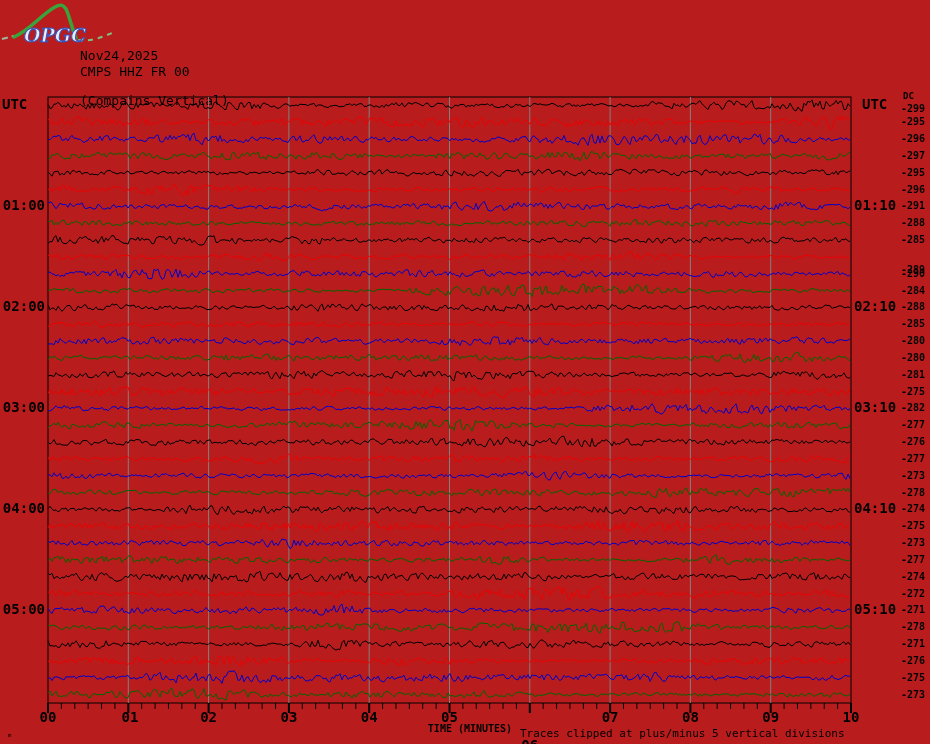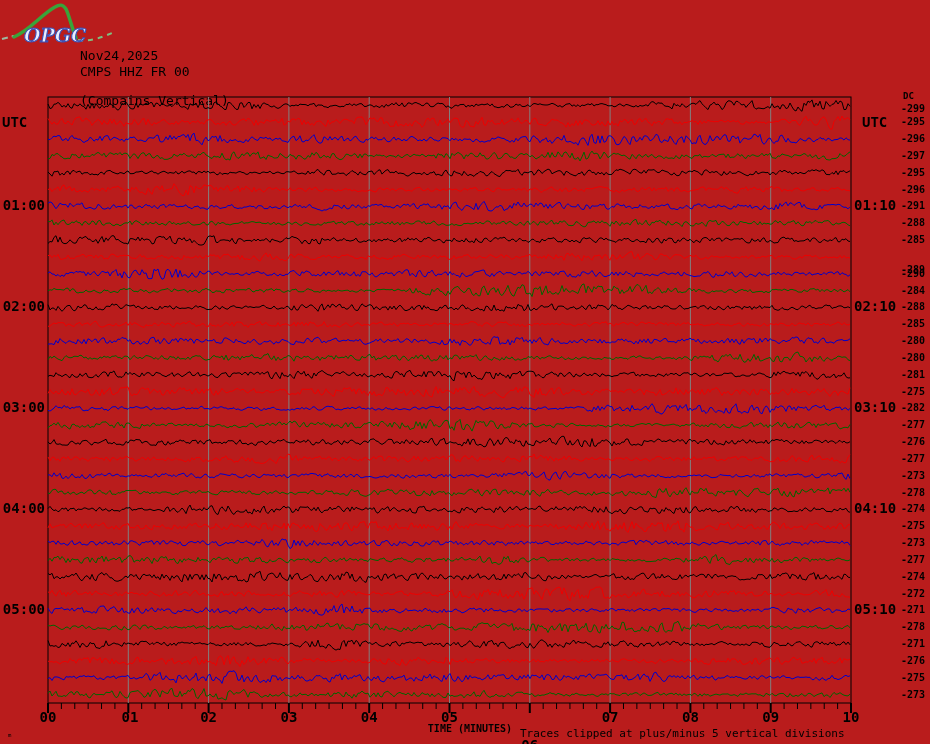--- a/index.html
+++ b/index.html
@@ -2,21 +2,21 @@
 <html><head>
 <meta charset="utf-8">
 <style>
   html,body{margin:0;padding:0;background:#ffffff;}
   #screen{
     position:relative;width:930px;height:744px;background:#b91c1c;overflow:hidden;
     font-family:"DejaVu Sans Mono","Liberation Mono",monospace;color:#000;
   }
   .abs{position:absolute;}
   .title-line{left:48px;font-size:13px;font-weight:normal;white-space:pre;margin-left:32px;}
-  .utc-hdr{font-size:14px;font-weight:bold;margin-top:18px;}
+  .utc-hdr{font-size:14px;font-weight:bold;}
   .hour-label{font-size:14px;font-weight:bold;height:16px;line-height:16px;white-space:nowrap;}
   .hour-left{left:0;width:45px;text-align:right;}
   .hour-right{left:854px;width:60px;text-align:left;}
   .dc-value{left:901px;width:30px;font-size:10px;font-weight:bold;height:12px;line-height:12px;}
   .dc-hdr{left:903px;top:91px;font-size:9px;font-weight:bold;}
   .xtick-label{top:709px;width:34px;margin-left:-17px;text-align:center;font-size:14px;font-weight:bold;}
   .footer-small{font-size:11px;white-space:pre;}
   .time-title{left:392px;top:723px;width:156px;text-align:center;font-size:10px;font-weight:bold;}
   svg{position:absolute;left:0;top:0;}
 </style>

